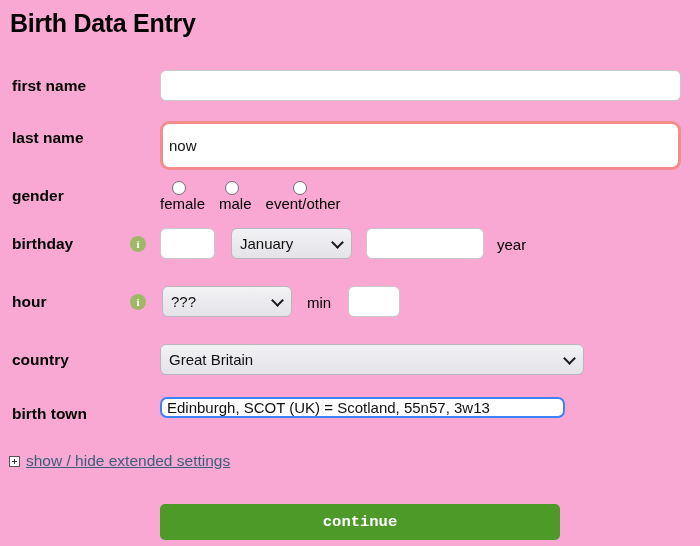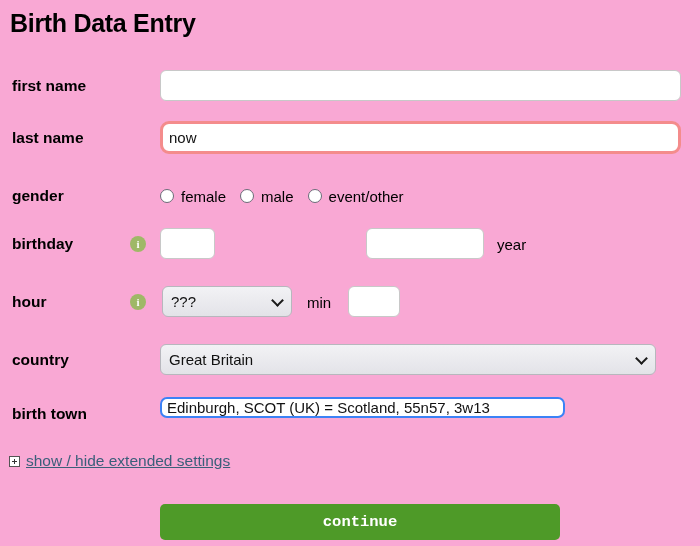--- a/index.html
+++ b/index.html
@@ -77,21 +77,21 @@
   .input-first-name {
     left: 160px;
     width: 521px;
     top: 2px;
   }
 
   .input-last-name {
     left: 160px;
     width: 521px;
     top: 1px;
-    height: 33px;
+    height: 49px;
     border: 3px solid #f48c8c;
     border-radius: 9px;
     padding: 0 6px;
   }
 
   .input-birth-town {
     left: 160px;
     width: 405px;
     top: 1px;
     height: 21px;
@@ -147,21 +147,21 @@
     width: 9px;
     height: 9px;
     margin-top: -6px;
     border-right: 2px solid #1a1a1a;
     border-bottom: 2px solid #1a1a1a;
     transform: rotate(45deg);
   }
 
   .select-month  { left: 231px; width: 121px; top: 2px; }
   .select-hour   { left: 162px; width: 130px; top: 2px; }
-  .select-country{ left: 160px; width: 496px; top: 2px; }
+  .select-country{ left: 160px; width: 424px; top: 2px; }
 
   
   .inline-label {
     position: absolute;
     font-size: 15px;
     color: #000000;
     white-space: nowrap;
   }
   .label-year { left: 497px; top: 10px; }
   .label-min  { left: 307px; top: 10px; }
@@ -174,20 +174,21 @@
     height: 36px;
     display: flex;
     align-items: center;
     gap: 0px;
   }
   .radio-item {
     display: flex;
     align-items: center;
     margin-right: 14px;
     cursor: pointer;
+    flex-direction: column;
   }
   .radio-dot {
     width: 14px;
     height: 14px;
     border: 1.6px solid #6b6b78;
     border-radius: 50%;
     background: #ffffff;
     margin-right: 7px;
     flex: none;
   }
@@ -306,20 +307,24 @@
         <span class="radio-dot"></span>
         <span class="radio-label">event/other</span>
       </label>
     </div>
   </div>
 
   <div class="row row-birthday">
     <span class="field-label">birthday</span>
     <span class="info-icon">i</span>
     <input class="txt input-day" type="text" value="" style="">
+    <div class="sel select-month">
+      <span class="sel-text">January</span>
+      <span class="chev"></span>
+    </div>
     <input class="txt input-year" type="text" value="" style="">
     <span class="inline-label label-year">year</span>
   </div>
 
   <div class="row row-hour">
     <span class="field-label">hour</span>
     <span class="info-icon">i</span>
     <div class="sel select-hour">
       <span class="sel-text">???</span>
       <span class="chev"></span>

